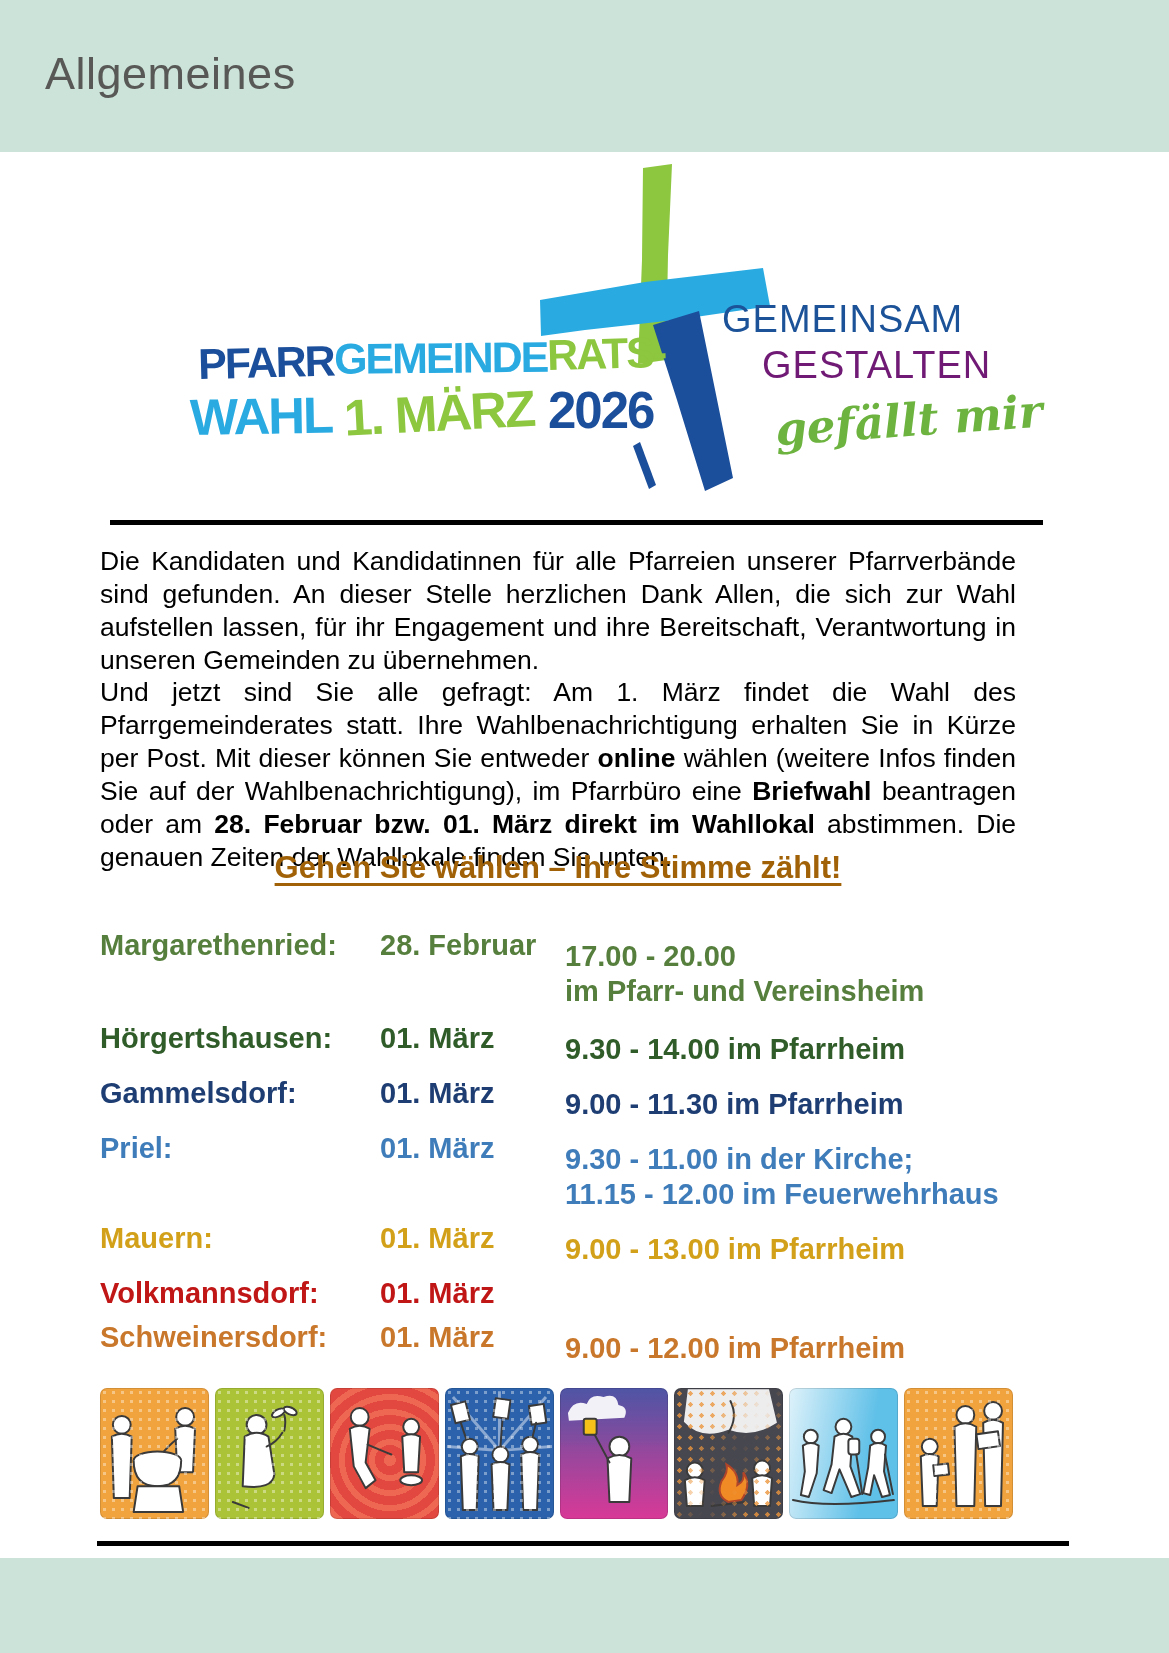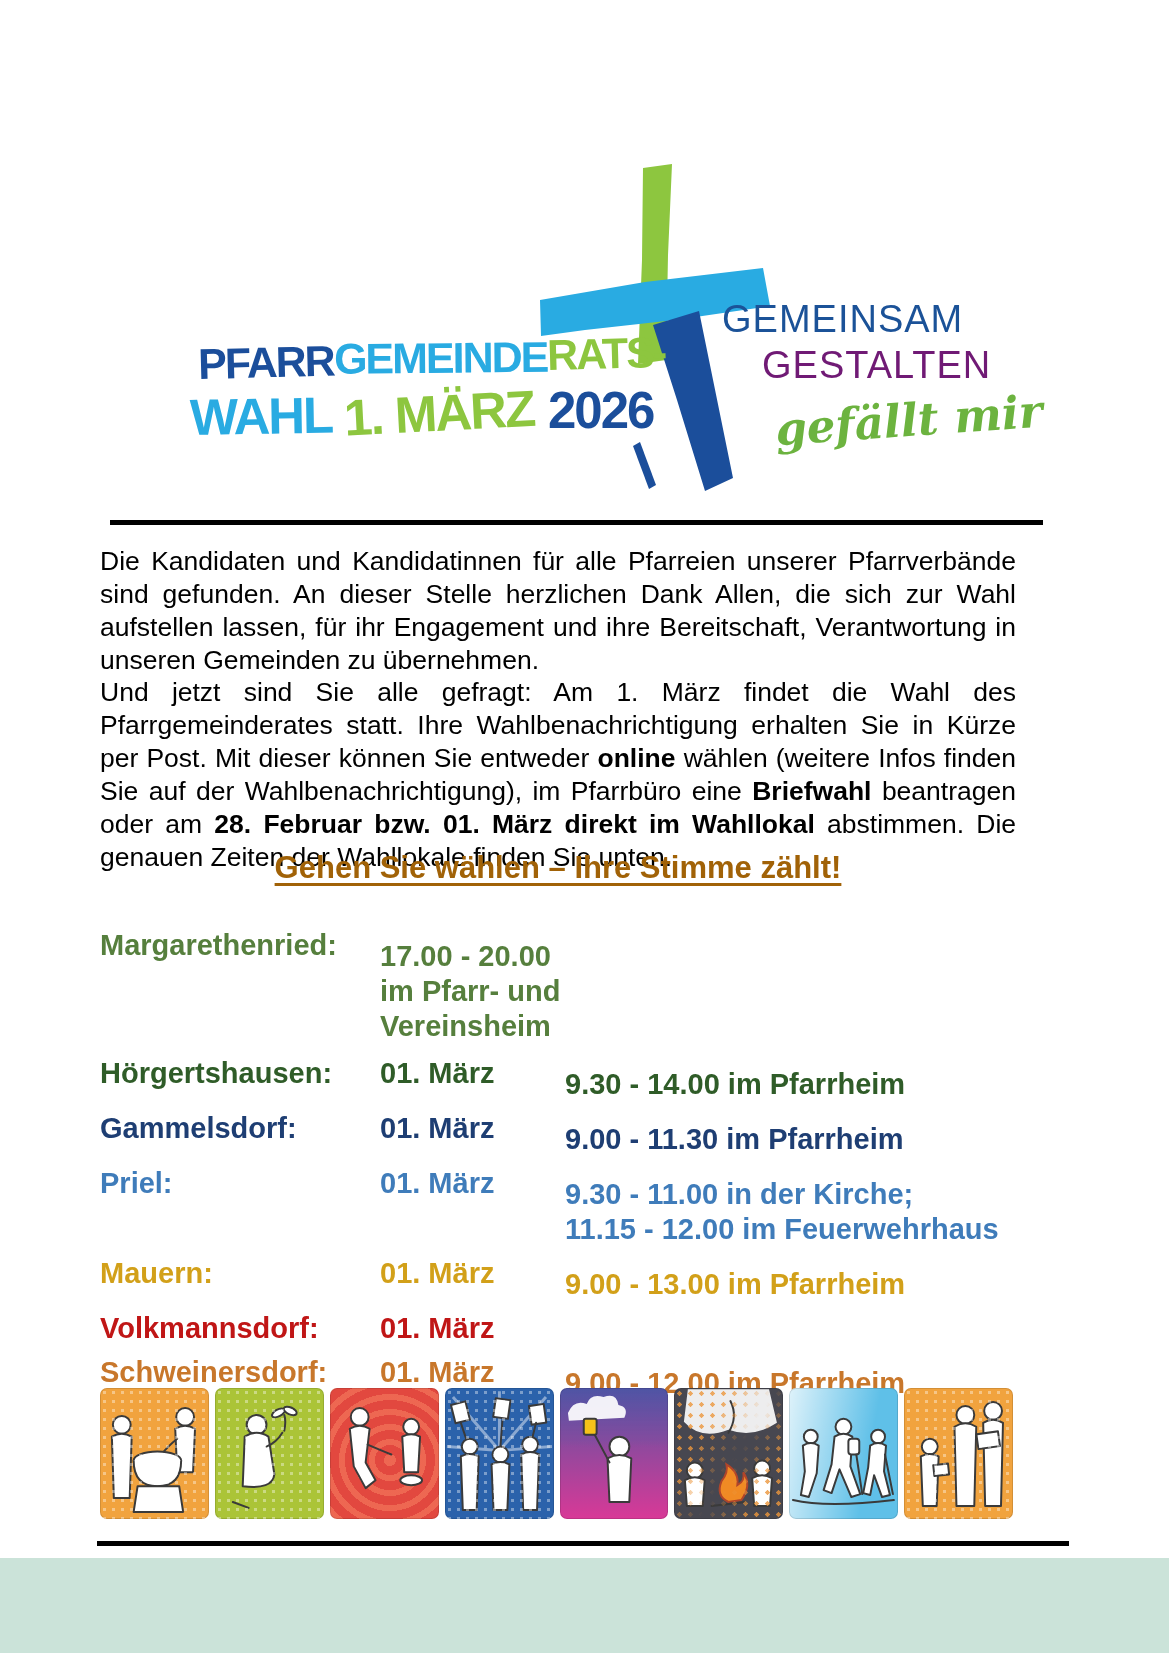--- a/index.html
+++ b/index.html
@@ -78,20 +78,23 @@
   .panel:nth-child(7){background-image:linear-gradient(100deg,rgba(255,255,255,.8),
     rgba(255,255,255,0) 70%);}
   .fig{fill:#fff;stroke:#3a3a3a;stroke-width:2;stroke-linejoin:round;}
   .ln{fill:none;stroke:#3a3a3a;stroke-width:2;stroke-linecap:round;}
 </style>
 </head>
 <body>
 
 <div class="page">
 
+  <header class="band top-band" style="background-color: rgb(203, 227, 217);">
+    <h1 class="section-title" style="color: rgb(88, 88, 86);">Allgemeines</h1>
+  </header>
 
   <div class="logo">
     <svg class="cross-svg" viewBox="0 0 250 340">
       <path d="M118 8 L147 4 L143 95 L141 200 L113 204 L117 100 Z" fill="#8dc63f"></path>
       <path d="M15 140 L120 122 L238 108 L245 146 L150 160 L60 170 L16 176 Z" fill="#29abe2"></path>
       <path d="M128 165 L174 151 L208 318 L180 331 L152 240 Z" fill="#1b4e9b"></path>
       <path d="M108 286 L115 282 L131 325 L124 329 Z" fill="#1b4e9b"></path>
     </svg>
     <div class="logo-l1">
       <span class="p1" style="color: rgb(27, 78, 155);">PFARR</span><span class="p2" style="color: rgb(41, 171, 226);">GEMEINDE</span><span class="p3" style="color: rgb(141, 198, 63);">RATS-</span>
@@ -110,20 +113,21 @@
 
   <p class="para p2">
     <span>Und jetzt sind Sie alle gefragt: Am 1. März findet die Wahl des Pfarrgemeinderates statt. Ihre Wahlbenachrichtigung erhalten Sie in Kürze per Post. Mit dieser können Sie entweder </span><span class="b">online</span><span> wählen (weitere Infos finden Sie auf der Wahlbenachrichtigung), im Pfarrbüro eine </span><span class="b">Briefwahl</span><span> beantragen oder am </span><span class="b">28. Februar bzw. 01. März direkt im Wahllokal</span><span> abstimmen. Die genauen Zeiten der Wahllokale finden Sie unten.</span>
   </p>
 
   <h2 class="cta" style="color: #a16207;">Gehen Sie wählen – Ihre Stimme zählt!</h2>
 
   <div class="schedule">
     <div class="srow" style="color: rgb(86, 127, 61);">
       <span class="place">Margarethenried:</span>
+      <span class="date">28. Februar</span>
       <span class="time">17.00 - 20.00
 im Pfarr- und Vereinsheim</span>
     </div>
     <div class="srow" style="color: rgb(47, 92, 40);">
       <span class="place">Hörgertshausen:</span>
       <span class="date">01. März</span>
       <span class="time">9.30 - 14.00 im Pfarrheim</span>
     </div>
     <div class="srow" style="color: rgb(30, 62, 115);">
       <span class="place">Gammelsdorf:</span>

